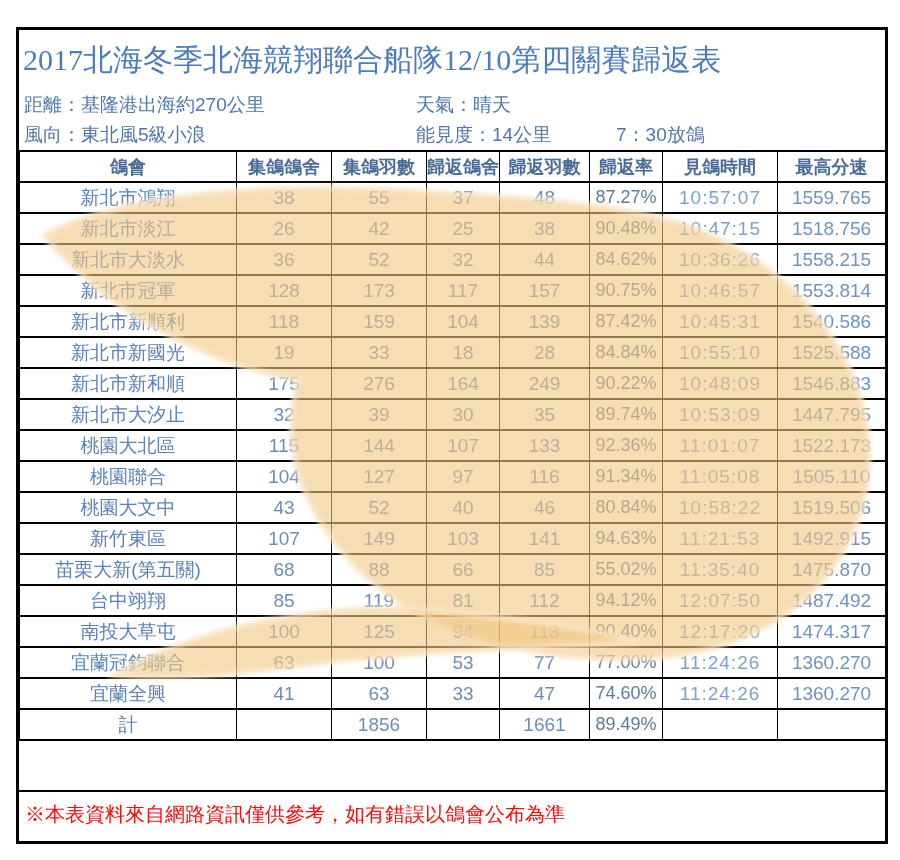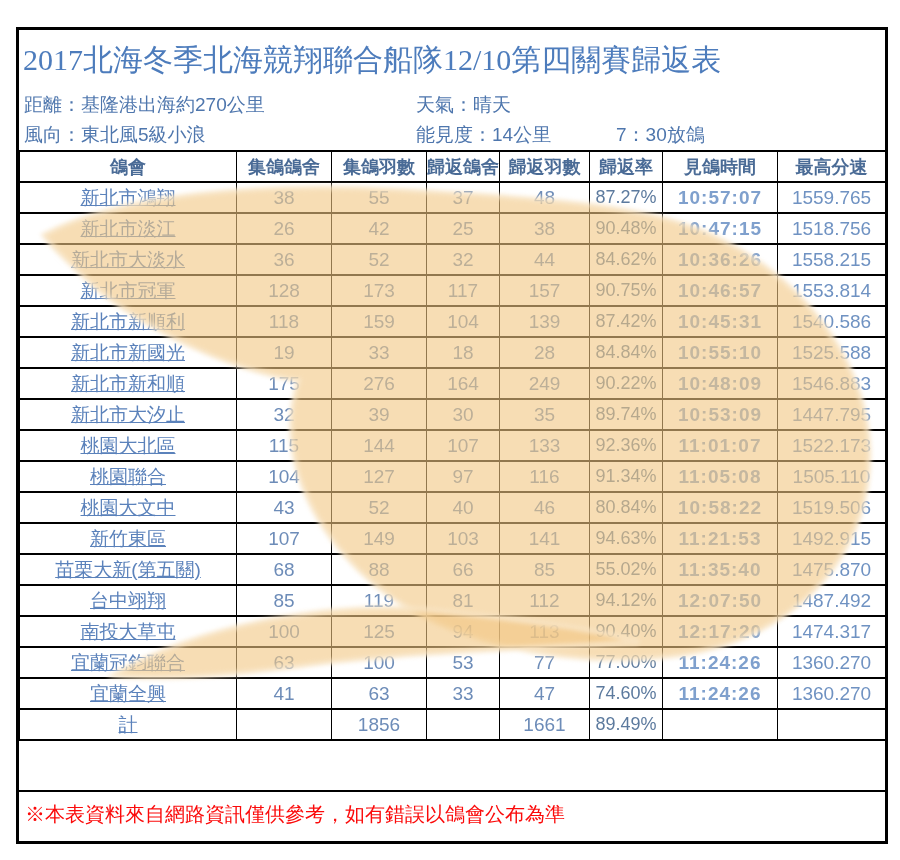--- a/index.html
+++ b/index.html
@@ -24,24 +24,24 @@
     border-collapse:collapse;table-layout:fixed;
   }
   .tbl th,.tbl td{
     border:1px solid #000;border-top:2px solid #000;border-bottom:2px solid #000;
     padding:0;text-align:center;vertical-align:middle;overflow:hidden;white-space:nowrap;
   }
   .tbl th{height:29px;font-size:18px;font-weight:600;color:#4a6b96;}
   .tbl td{height:29px;}
   .w0{width:217px}.w1{width:95px}.w2{width:95px}.w3{width:73px}
   .w4{width:90px}.w5{width:73px}.w6{width:115px}.w7{width:108px}
-  .c0{color:#5b82bb;font-size:19px;text-decoration:underline;}
+  .c0{color:#5b82bb;font-size:19px;}
   .c1,.c2,.c3,.c4{color:#6d8cb8;font-size:19px;}
   .c5{color:#5c7a9e;font-size:18px;}
-  .c6{color:#7fa0cd;font-size:19px;letter-spacing:1px;font-weight:bold;}
+  .c6{color:#7fa0cd;font-size:19px;letter-spacing:1px;}
   .c7{color:#6f92c2;font-size:19px;}
   .note{
     position:absolute;left:0;right:0;top:760px;bottom:0;
     border-top:2px solid #000;
     color:#fb0a0a;font-size:20px;padding:9px 8px 0 6px;white-space:nowrap;
   }
   .watermark{
     position:absolute;left:0;top:0;width:866px;height:811px;
     z-index:5;pointer-events:none;filter:blur(2px);
   }

